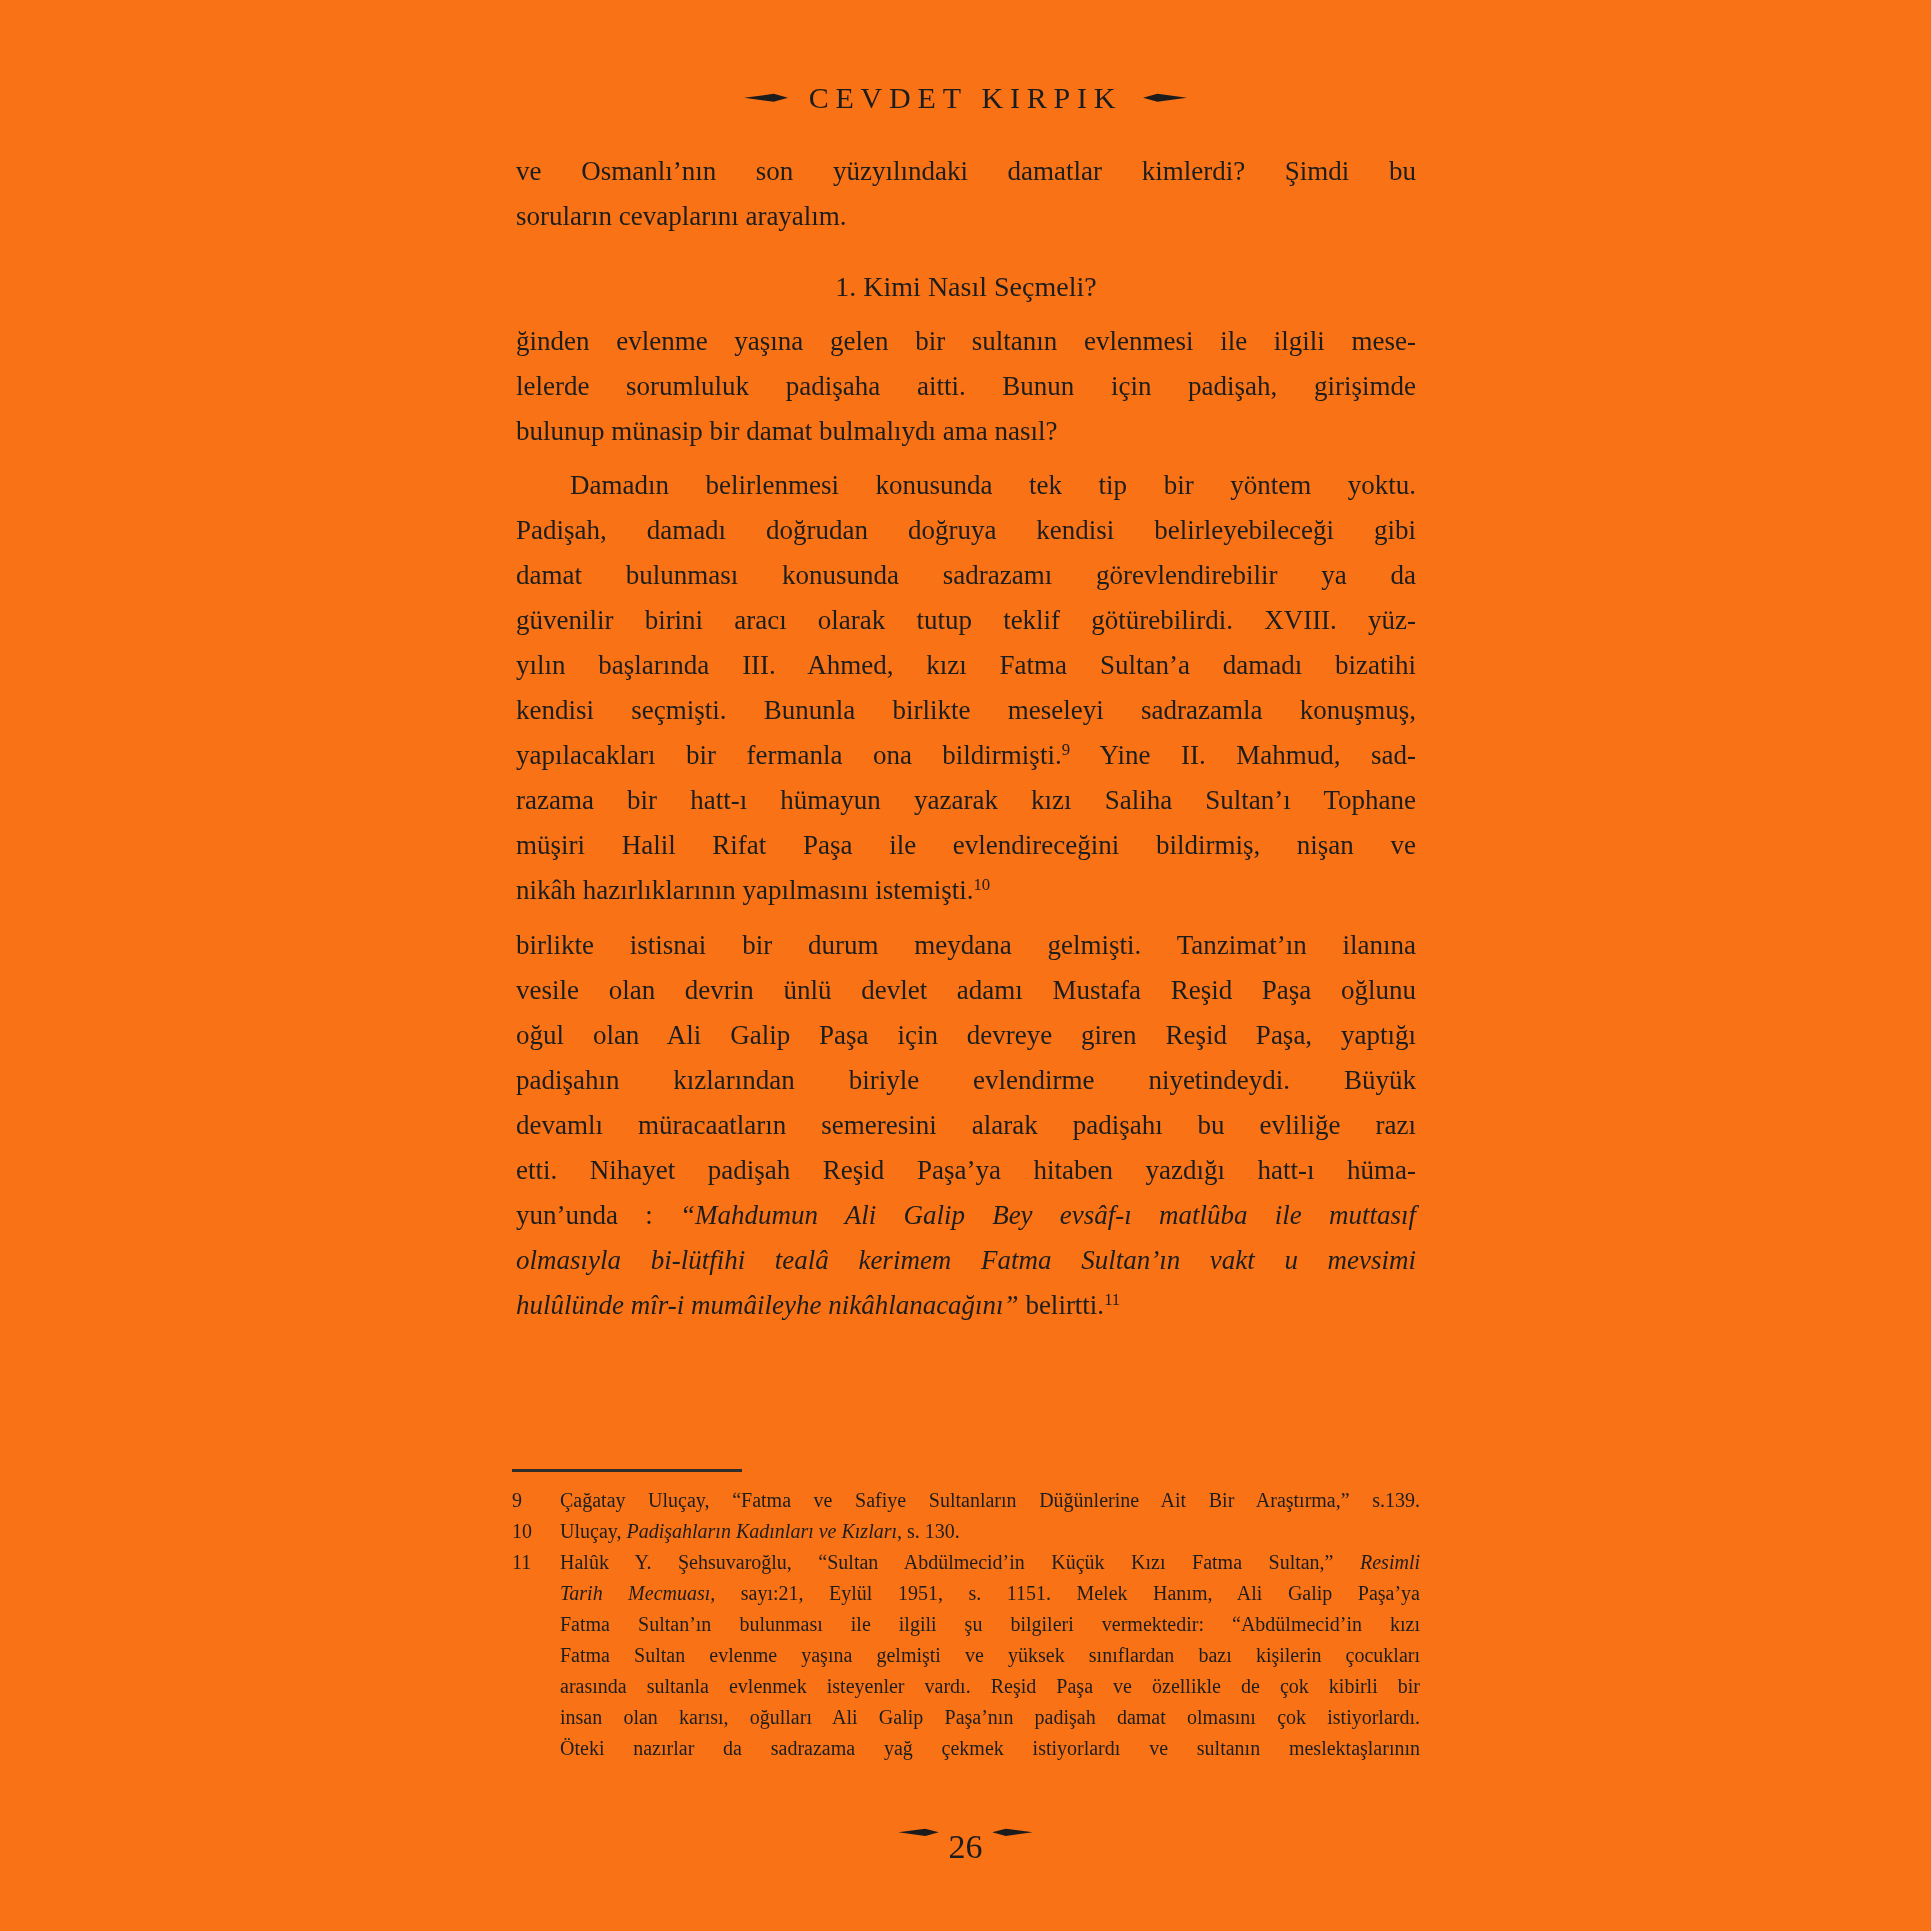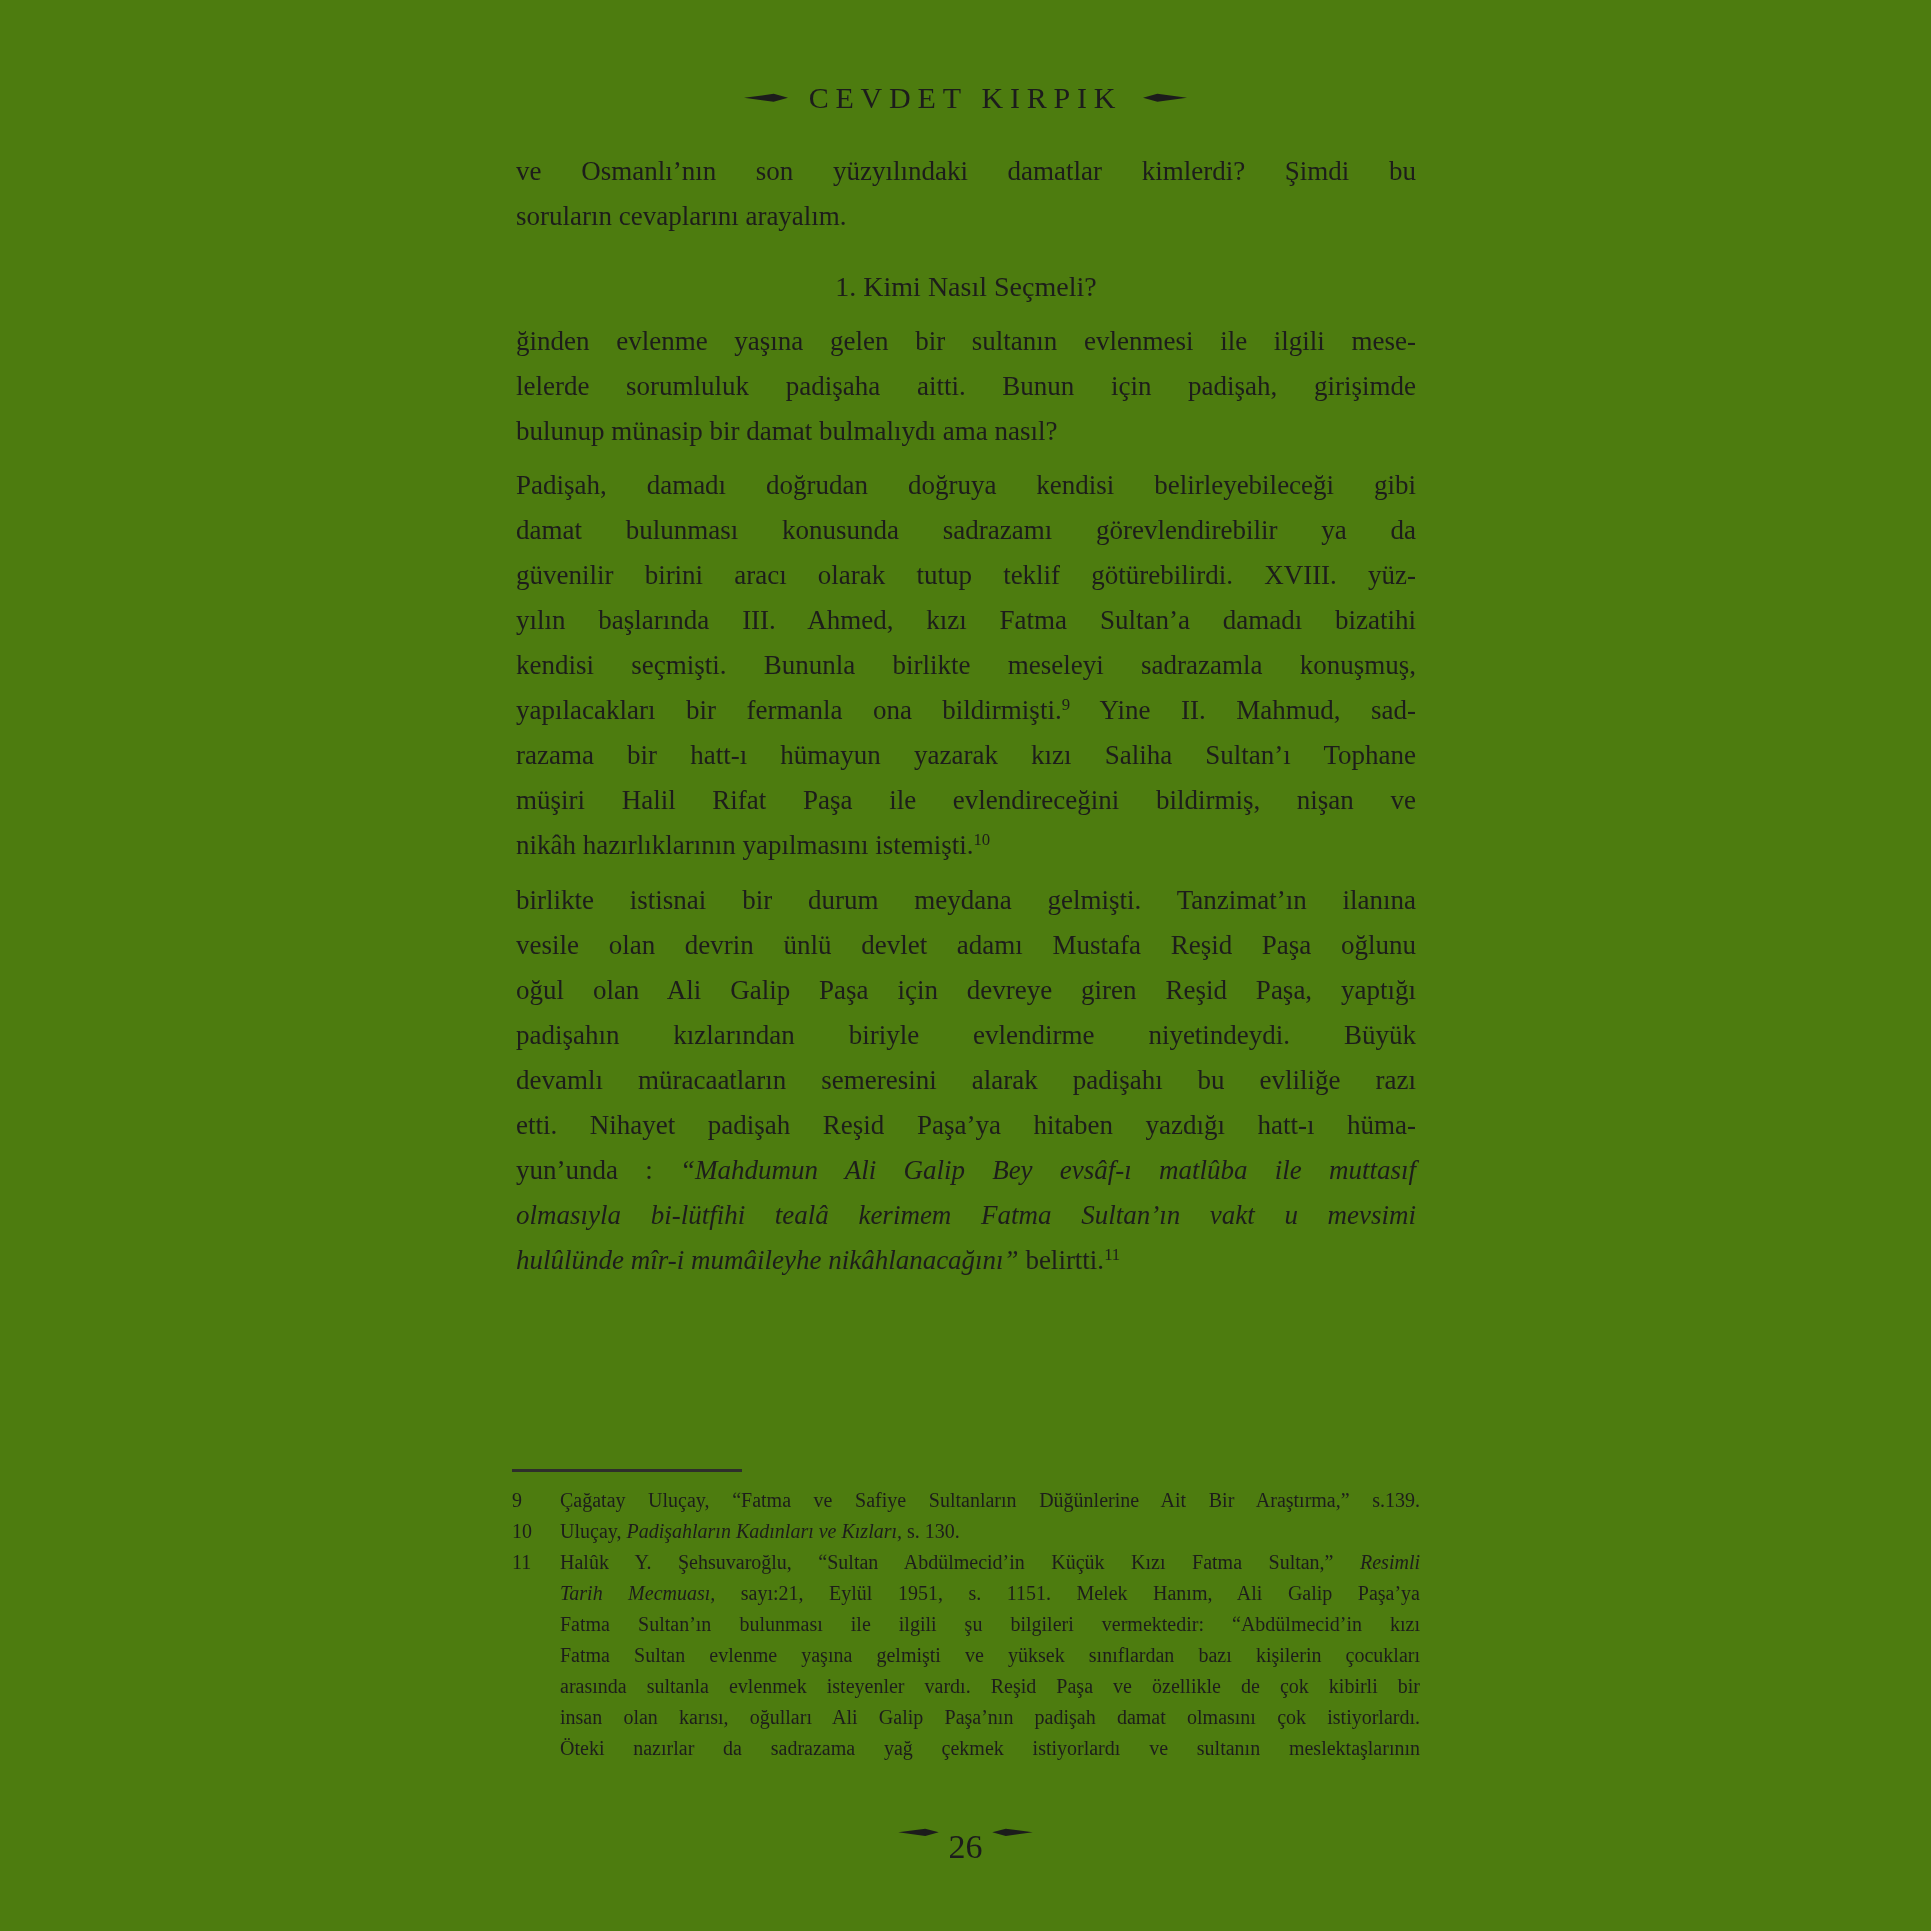--- a/index.html
+++ b/index.html
@@ -1,19 +1,19 @@
 <!DOCTYPE html>
 <html lang="tr"><head>
 <meta charset="utf-8">
 <style>
   html,body{margin:0;padding:0;background:#e8e8e8;}
   .page{
     position:relative;
     width:1931px;height:1931px;
-    background:#4d7c0f;
+    background:#f97316;
     color:#1d1d1b;
     font-family:"Liberation Serif","DejaVu Serif",serif;
     overflow:hidden;
   }
   
   .running-header{
     position:absolute;top:81px;left:0;width:1931px;
     display:flex;align-items:center;justify-content:center;gap:21px;
   }
   .header-text{
@@ -81,20 +81,21 @@
         <div class="line"><span>ve Osmanlı’nın son yüzyılındaki damatlar kimlerdi? Şimdi bu</span></div>
         <div class="line nj"><span>soruların cevaplarını arayalım.</span></div>
       </div>
       <div class="section-heading">1. Kimi Nasıl Seçmeli?</div>
       <div class="para">
         <div class="line"><span>ğinden evlenme yaşına gelen bir sultanın evlenmesi ile ilgili mese-</span></div>
         <div class="line"><span>lelerde sorumluluk padişaha aitti. Bunun için padişah, girişimde</span></div>
         <div class="line nj"><span>bulunup münasip bir damat bulmalıydı ama nasıl?</span></div>
       </div>
       <div class="para gap">
+        <div class="line ind"><span>Damadın belirlenmesi konusunda tek tip bir yöntem yoktu.</span></div>
         <div class="line"><span>Padişah, damadı doğrudan doğruya kendisi belirleyebileceği gibi</span></div>
         <div class="line"><span>damat bulunması konusunda sadrazamı görevlendirebilir ya da</span></div>
         <div class="line"><span>güvenilir birini aracı olarak tutup teklif götürebilirdi. XVIII. yüz-</span></div>
         <div class="line"><span>yılın başlarında III. Ahmed, kızı Fatma Sultan’a damadı bizatihi</span></div>
         <div class="line"><span>kendisi seçmişti. Bununla birlikte meseleyi sadrazamla konuşmuş,</span></div>
         <div class="line"><span>yapılacakları bir fermanla ona bildirmişti.</span><span class="sup">9</span><span> Yine II. Mahmud, sad-</span></div>
         <div class="line"><span>razama bir hatt-ı hümayun yazarak kızı Saliha Sultan’ı Tophane</span></div>
         <div class="line"><span>müşiri Halil Rifat Paşa ile evlendireceğini bildirmiş, nişan ve</span></div>
         <div class="line nj"><span>nikâh hazırlıklarının yapılmasını istemişti.</span><span class="sup">10</span></div>
       </div>

